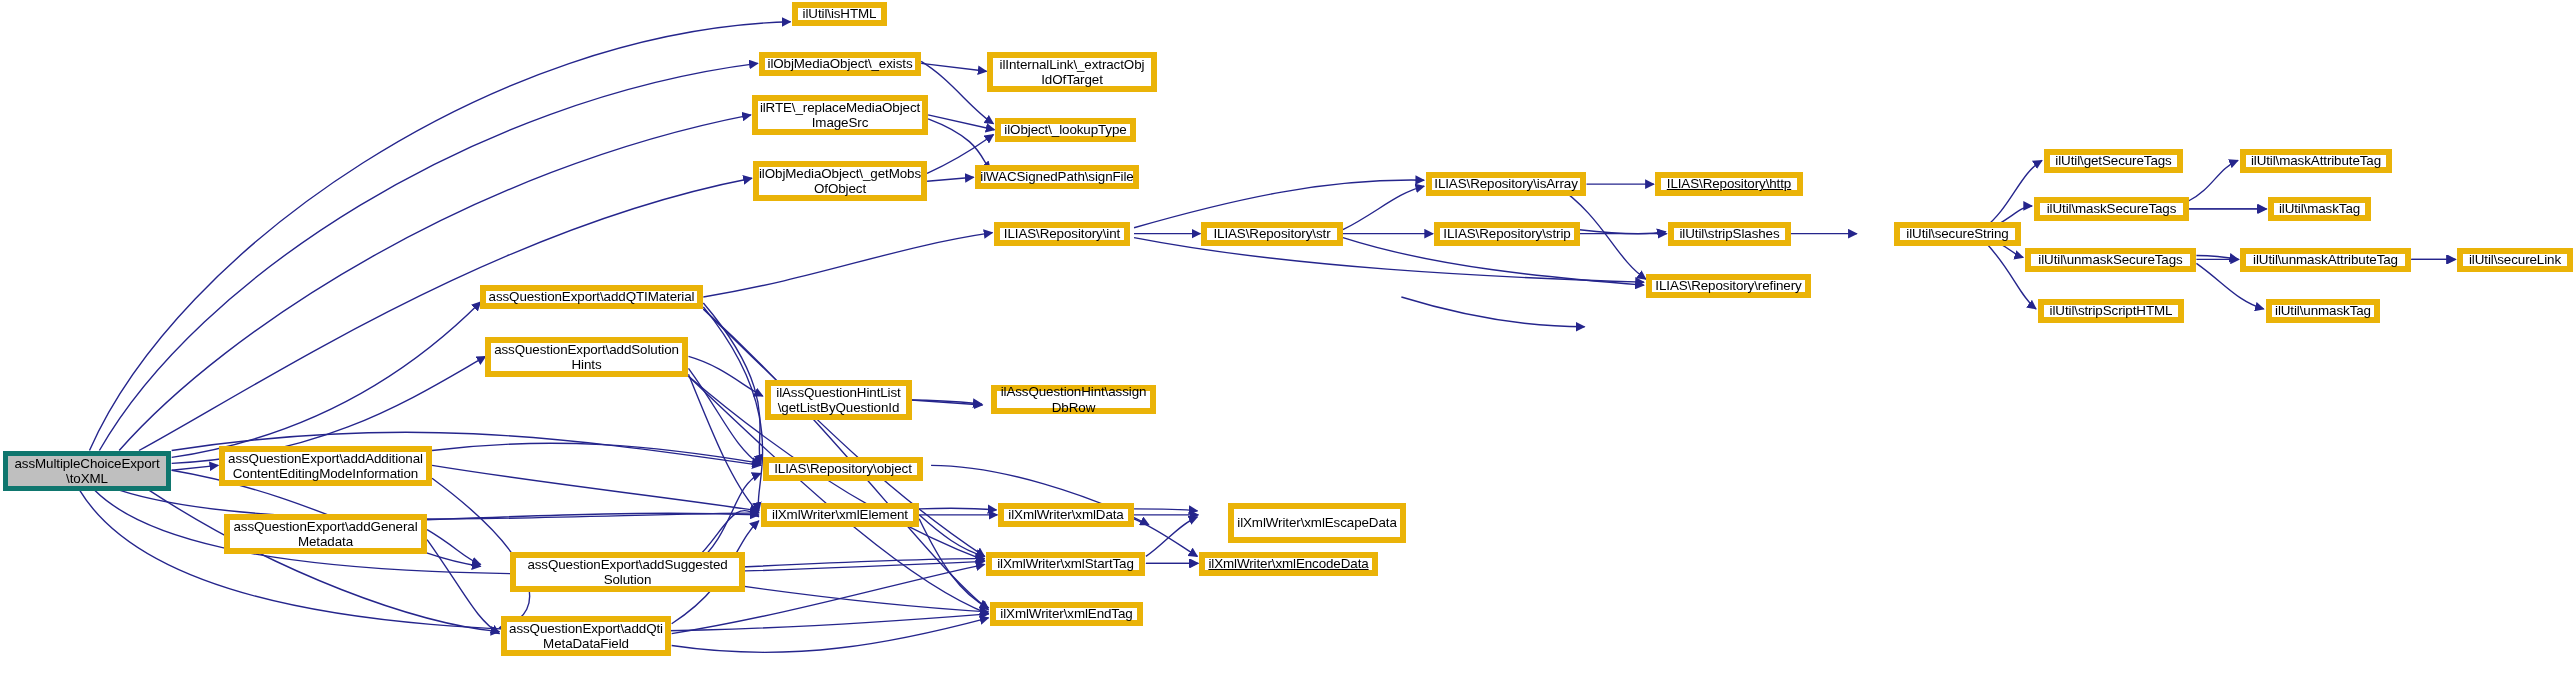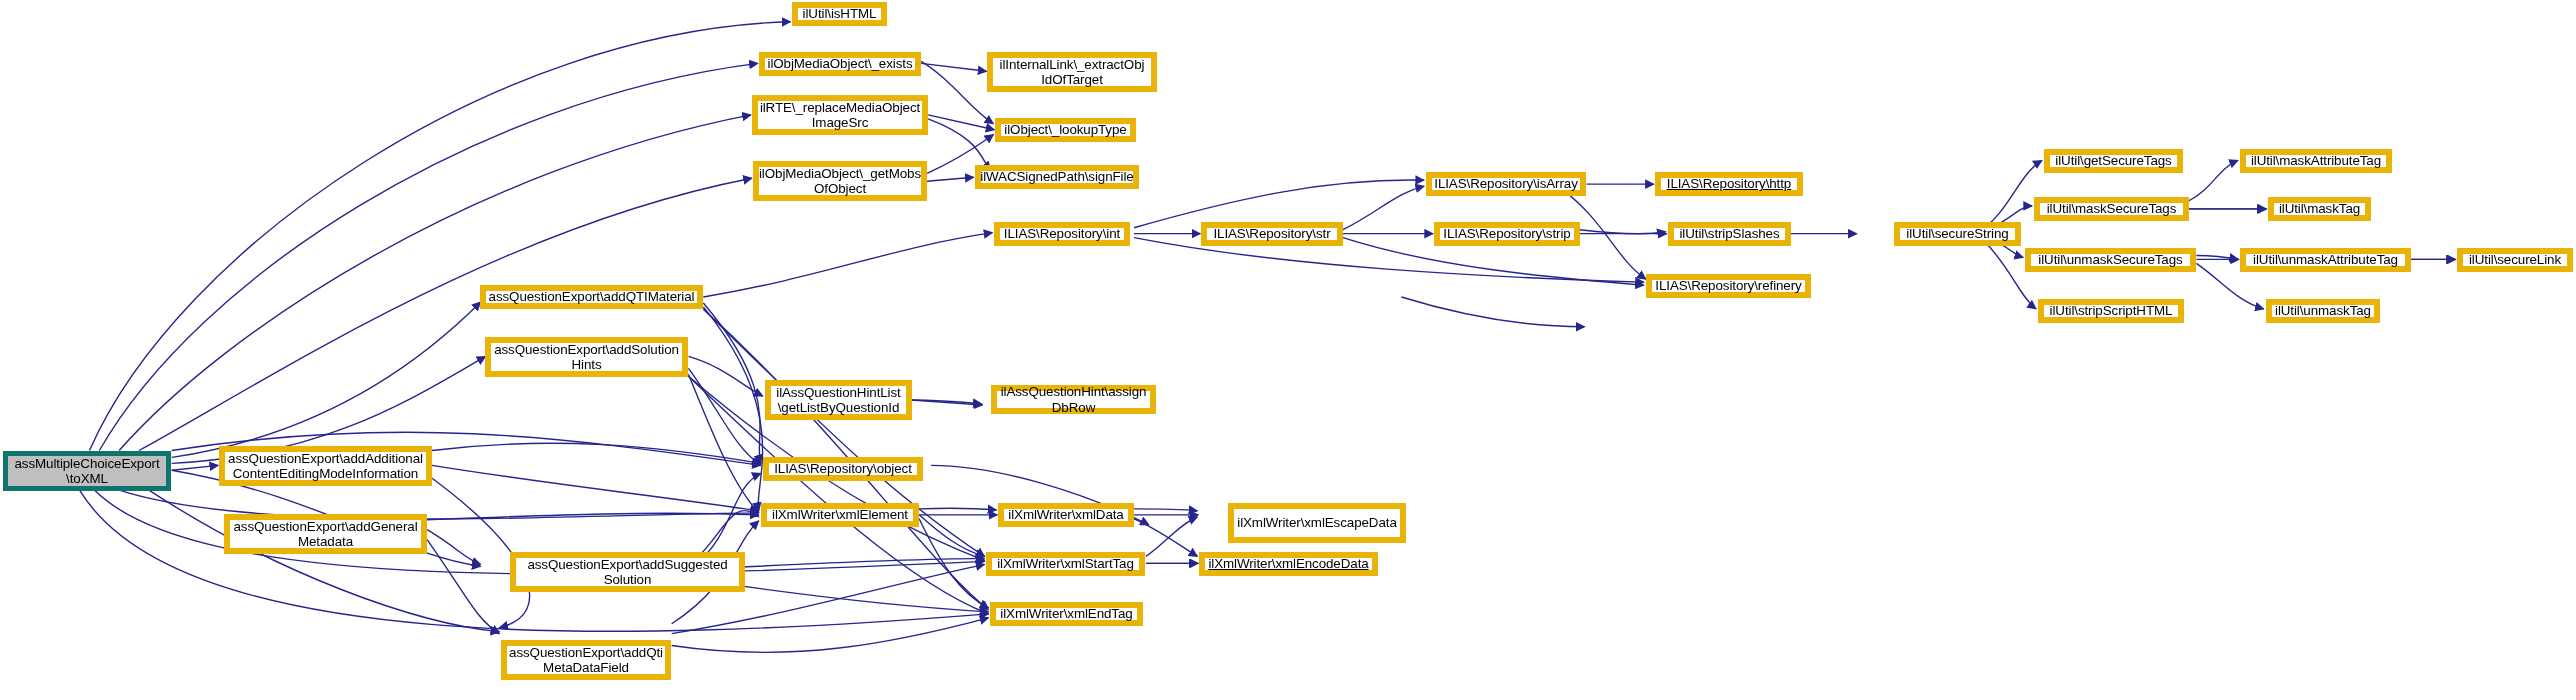--- a/index.html
+++ b/index.html
@@ -141,21 +141,21 @@
 \toXML</div>
       <div class="node" style="left: 219px; top: 446px; width: 213px; height: 40px;">assQuestionExport\addAdditional
 ContentEditingModeInformation</div>
       <div class="node" style="left: 224px; top: 514px; width: 203px; height: 40px;">assQuestionExport\addGeneral
 Metadata</div>
       <div class="node" style="left: 480px; top: 285px; width: 223px; height: 24px;">assQuestionExport\addQTIMaterial</div>
       <div class="node" style="left: 485px; top: 337px; width: 203px; height: 40px;">assQuestionExport\addSolution
 Hints</div>
       <div class="node" style="left: 510px; top: 552px; width: 235px; height: 40px;">assQuestionExport\addSuggested
 Solution</div>
-      <div class="node" style="left: 501px; top: 616px; width: 170px; height: 40px; margin-top: 24px;">assQuestionExport\addQti
+      <div class="node" style="left: 501px; top: 616px; width: 170px; height: 40px;">assQuestionExport\addQti
 MetaDataField</div>
       <div class="node" style="left: 792px; top: 2px; width: 95px; height: 24px;">ilUtil\isHTML</div>
       <div class="node" style="left: 759px; top: 52px; width: 162px; height: 24px;">ilObjMediaObject\_exists</div>
       <div class="node" style="left: 752px; top: 95px; width: 176px; height: 40px;">ilRTE\_replaceMediaObject
 ImageSrc</div>
       <div class="node" style="left: 753px; top: 161px; width: 174px; height: 40px;">ilObjMediaObject\_getMobs
 OfObject</div>
       <div class="node" style="left: 987px; top: 52px; width: 170px; height: 40px;">ilInternalLink\_extractObj
 IdOfTarget</div>
       <div class="node" style="left: 995px; top: 118px; width: 141px; height: 24px;">ilObject\_lookupType</div>

